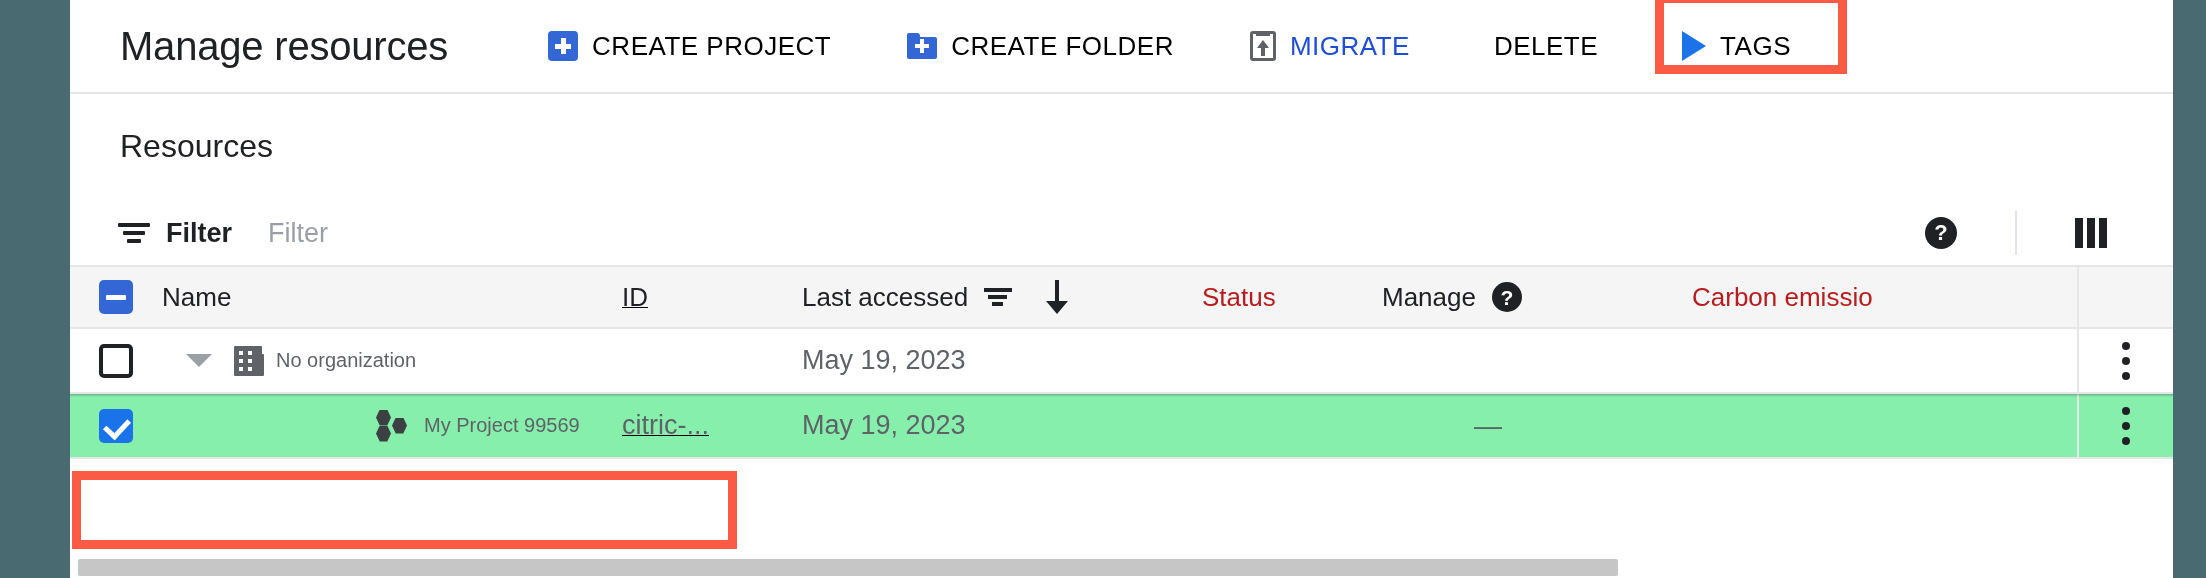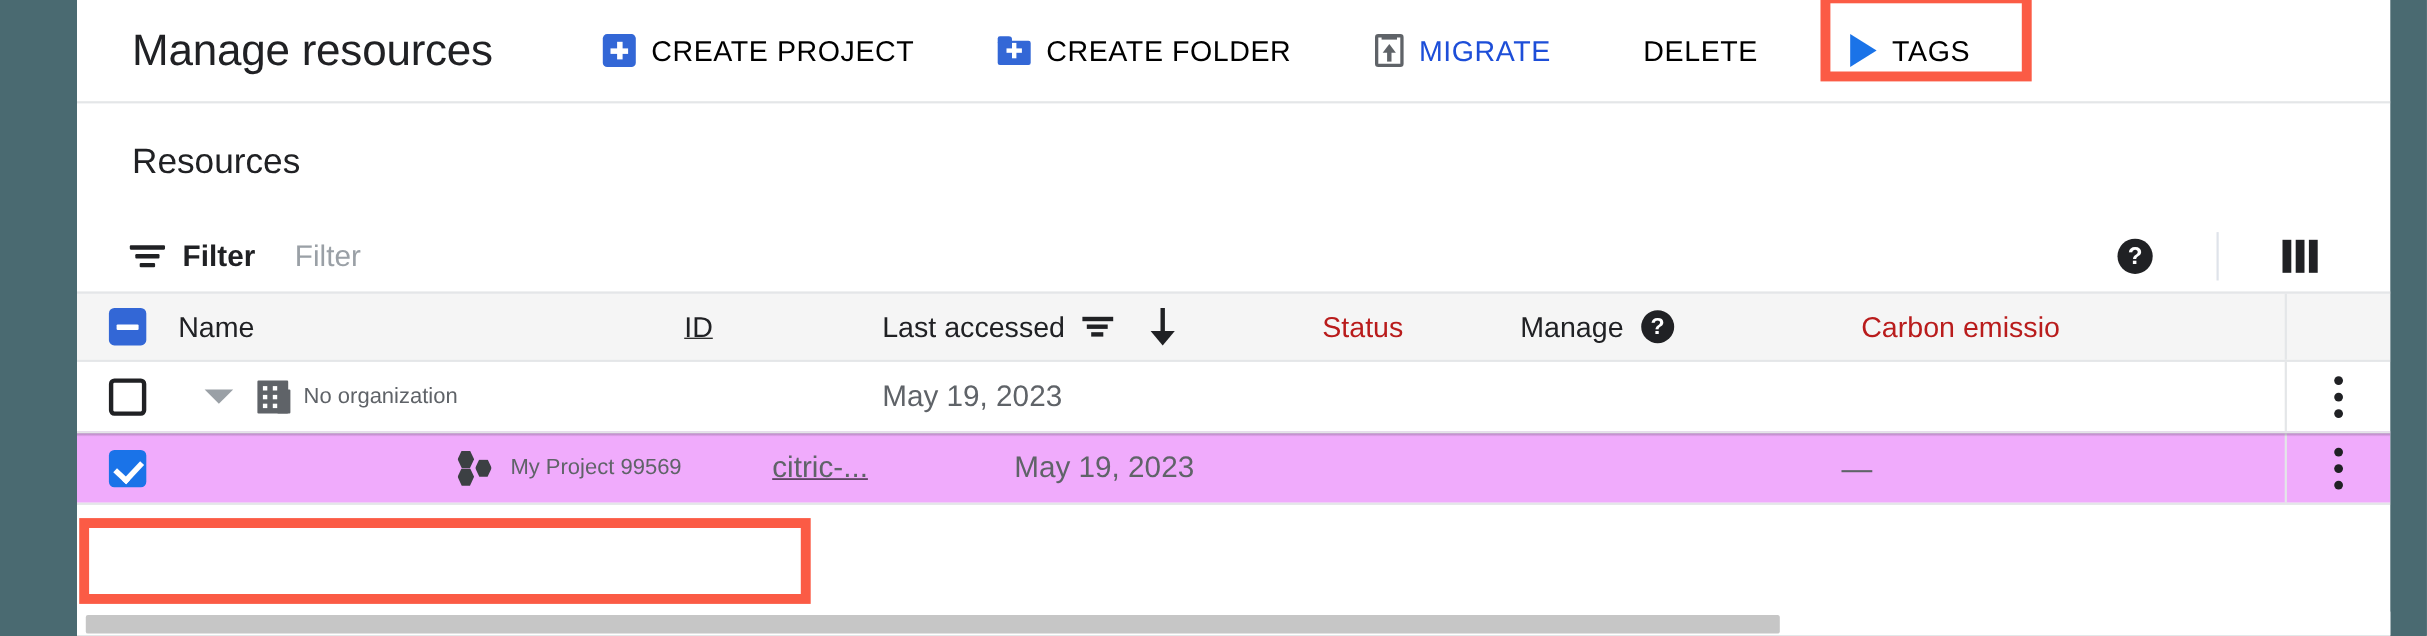--- a/index.html
+++ b/index.html
@@ -165,21 +165,21 @@
 
   
   .table { width: 100%; }
   .trow {
     display: flex; align-items: center;
     height: 65px;
     border-top: 2px solid #e4e6e8;
     position: relative;
   }
   .trow.thead { background: #f5f5f5; height: 62px; }
-  .trow.selected { background: #f0abfc; gap: 40px; }
+  .trow.selected { background: #86efac; }
 
   .c-check { width: 92px; display: flex; align-items: center; justify-content: center; flex: none; }
   .c-name  { width: 460px; display: flex; align-items: center; flex: none; }
   .c-id    { width: 180px; flex: none; text-decoration: underline; }
   .c-last  { width: 400px; display: flex; align-items: center; flex: none; }
   .c-status{ width: 180px; flex: none; }
   .c-charges { width: 310px; display: flex; align-items: center; flex: none; }
   .c-carbon { flex: 1 1 auto; min-width: 0; overflow: hidden; }
   .c-kebab {
     width: 96px; flex: none; display: flex; align-items: center; justify-content: center;

